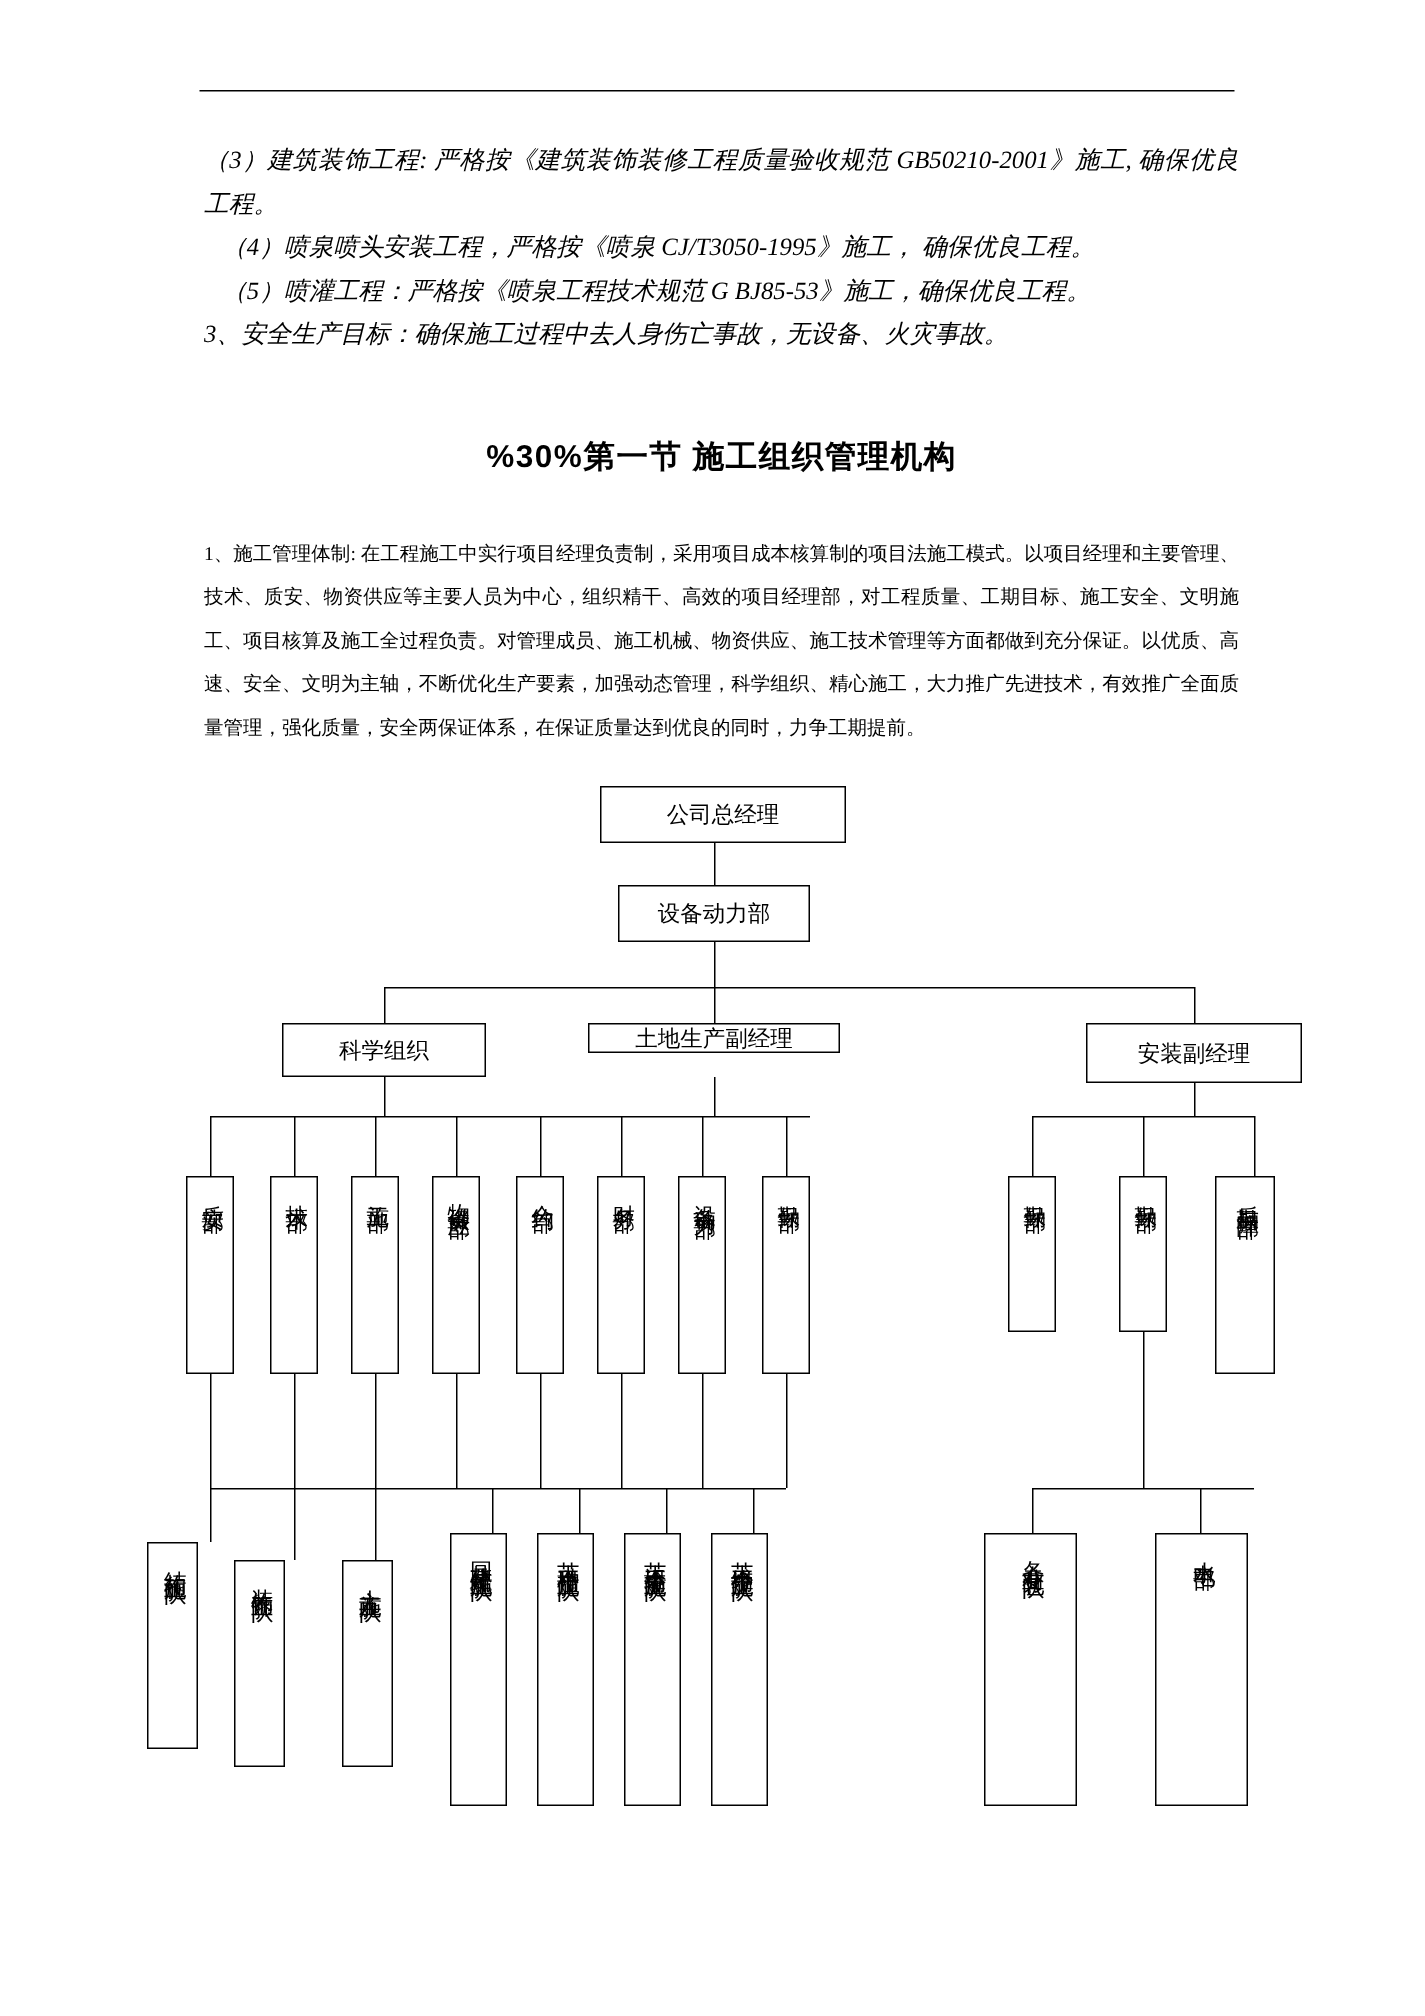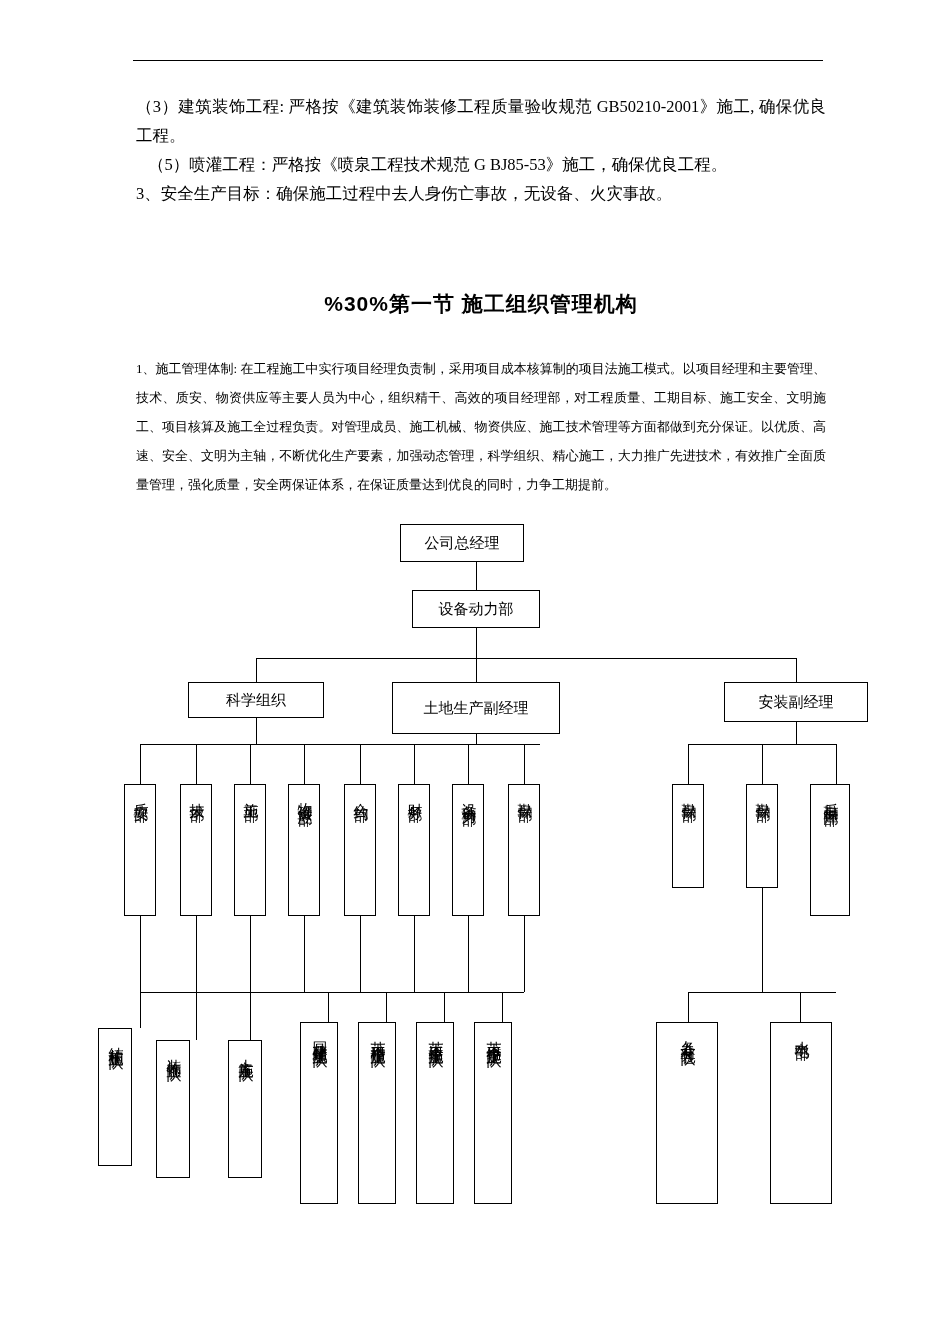--- a/index.html
+++ b/index.html
@@ -19,21 +19,21 @@
     position:absolute;left:133px;top:60px;width:690px;height:0;
     border-top:1px solid #000;
   }
   .body-text{
     position:absolute;
     left:136px;top:92px;width:690px;
     font-size:16.5px;
     line-height:29px;
     text-align:justify;
   }
-  .body-text p{margin:0;padding:0;}
+  .body-text p{margin:0;padding:0;font-style:italic;}
   .indent1{text-indent:0;}
   .indent2{text-indent:12px;}
 
   .section-title{
     position:absolute;
     left:136px;top:290px;width:690px;
     font-size:21px;
     font-weight:bold;
     font-family:"Liberation Sans","DejaVu Sans",sans-serif;
     text-align:center;
@@ -95,44 +95,45 @@
 </style>
 </head>
 <body>
 
 <div class="page">
 
   <div class="topline"></div>
 
   <div class="body-text">
     <p class="indent1">（3）建筑装饰工程: 严格按《建筑装饰装修工程质量验收规范 GB50210-2001》施工, 确保优良工程。</p>
+    <p class="indent2">（4）喷泉喷头安装工程，严格按《喷泉 CJ/T3050-1995》施工， 确保优良工程。</p>
     <p class="indent2">（5）喷灌工程：严格按《喷泉工程技术规范 G BJ85-53》施工，确保优良工程。</p>
     <p class="indent1">3、安全生产目标：确保施工过程中去人身伤亡事故，无设备、火灾事故。</p>
   </div>
 
   <div class="section-title">%30%第一节    施工组织管理机构</div>
 
   <div class="para2">1、施工管理体制: 在工程施工中实行项目经理负责制，采用项目成本核算制的项目法施工模式。以项目经理和主要管理、技术、质安、物资供应等主要人员为中心，组织精干、高效的项目经理部，对工程质量、工期目标、施工安全、文明施工、项目核算及施工全过程负责。对管理成员、施工机械、物资供应、施工技术管理等方面都做到充分保证。以优质、高速、安全、文明为主轴，不断优化生产要素，加强动态管理，科学组织、精心施工，大力推广先进技术，有效推广全面质量管理，强化质量，安全两保证体系，在保证质量达到优良的同时，力争工期提前。</div>
 
   <div class="chart">
 
-    <div class="node" style="left:400px;top:12px;width:124px;height:38px;">公司总经理</div>
+    <div class="node" style="left:400px;top:12px;width:164px;height:38px;">公司总经理</div>
 
     <div class="ln lnv" style="left:476px;top:50px;height:28px;"></div>
 
     <div class="node" style="left:412px;top:78px;width:128px;height:38px;">设备动力部</div>
 
     <div class="ln lnv" style="left:476px;top:116px;height:30px;"></div>
     <div class="ln lnh" style="left:256px;top:146px;width:540px;"></div>
     <div class="ln lnv" style="left:256px;top:146px;height:24px;"></div>
     <div class="ln lnv" style="left:476px;top:146px;height:24px;"></div>
     <div class="ln lnv" style="left:796px;top:146px;height:24px;"></div>
 
     <div class="node" style="left:188px;top:170px;width:136px;height:36px;">科学组织</div>
-    <div class="node" style="left:392px;top:170px;width:168px;height:52px;">土地生产副经理</div>
+    <div class="node" style="left:392px;top:170px;width:168px;height:20px;">土地生产副经理</div>
     <div class="node" style="left:724px;top:170px;width:144px;height:40px;">安装副经理</div>
 
     <div class="ln lnv" style="left:256px;top:206px;height:26px;"></div>
     <div class="ln lnv" style="left:476px;top:206px;height:26px;"></div>
     <div class="ln lnh" style="left:140px;top:232px;width:400px;"></div>
 
     <div class="ln lnv" style="left:140px;top:232px;height:40px;"></div>
     <div class="ln lnv" style="left:196px;top:232px;height:40px;"></div>
     <div class="ln lnv" style="left:250px;top:232px;height:40px;"></div>
     <div class="ln lnv" style="left:304px;top:232px;height:40px;"></div>

